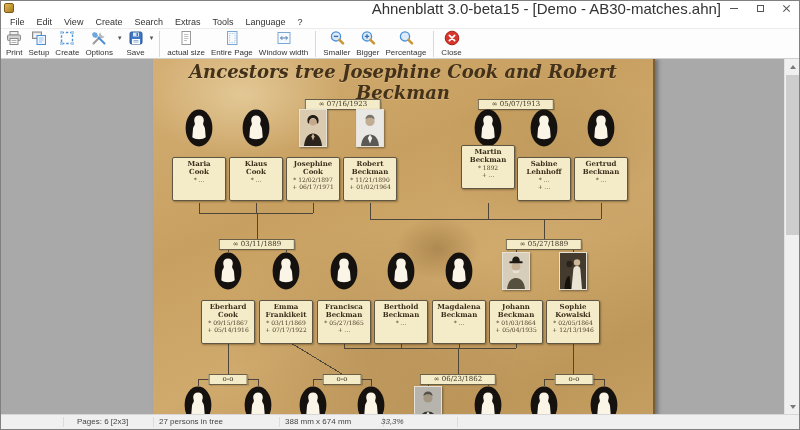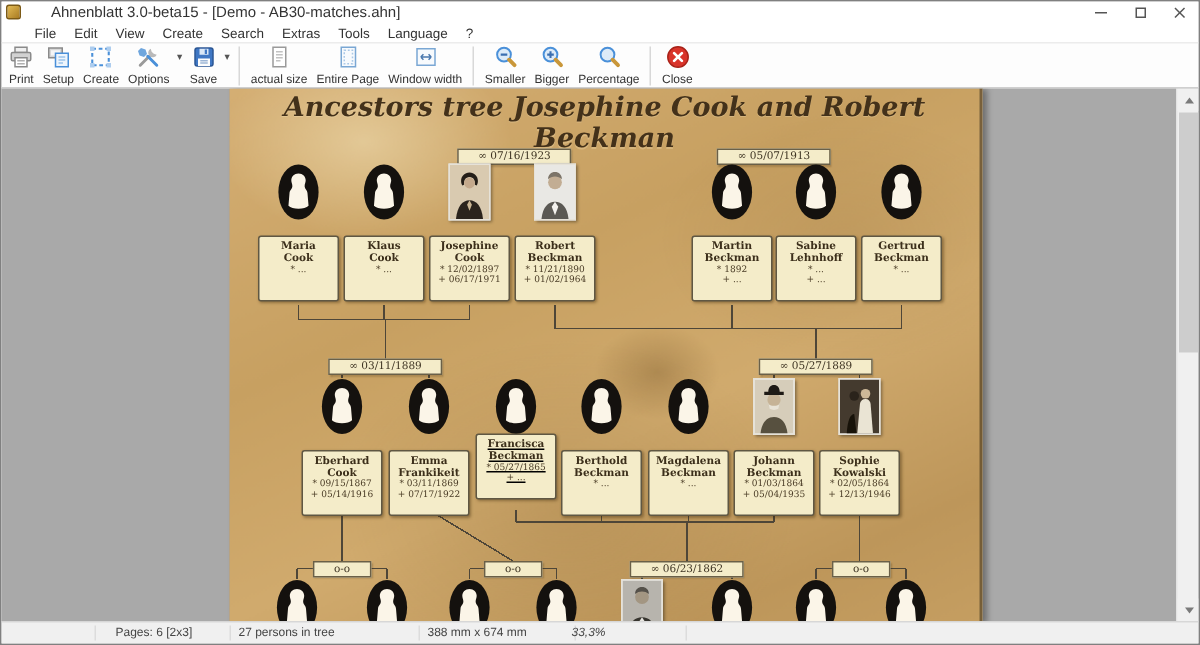--- a/index.html
+++ b/index.html
@@ -2,31 +2,31 @@
 <html><head>
 <meta charset="utf-8">
 <style>
   html,body{margin:0;padding:0;background:#d7d7d7;}
   #window{width:800px;height:430px;position:relative;background:#fff;border:1px solid #808080;
     box-sizing:border-box;overflow:hidden;font-family:"Liberation Sans",sans-serif;}
 
   
   .titlebar{height:14px;display:flex;align-items:center;padding-left:3px;background:#fff;}
   .app-icon{width:10px;height:10px;border-radius:2px;background:linear-gradient(135deg,#e3bb55,#a97b22);border:1px solid #7c5a16;box-sizing:border-box;}
-  .title-text{font-size:10px;color:#333;margin-left:20px;flex:1;white-space:nowrap;overflow:hidden;}
+  .title-text{font-size:15px;color:#333;margin-left:4px;flex:1;white-space:nowrap;overflow:hidden;text-align:right;}
   .win-controls{display:flex;height:100%;}
   .win-btn{width:26px;height:100%;display:flex;align-items:center;justify-content:center;}
   .g-min{width:8px;height:1px;background:#555;}
   .g-max{width:7px;height:7px;border:1px solid #555;box-sizing:border-box;}
   .g-close{position:relative;width:9px;height:9px;}
   .g-close::before,.g-close::after{content:"";position:absolute;left:4px;top:0;width:1px;height:9px;background:#555;}
   .g-close::before{transform:rotate(45deg);} .g-close::after{transform:rotate(-45deg);}
 
   
-  .menubar{height:13px;display:flex;align-items:center;background:#fff;font-size:9px;color:#333;padding-left:16px;}
+  .menubar{height:13px;display:flex;align-items:center;background:#fff;font-size:9px;color:#333;padding-left:3px;}
   .menu-item{padding:0 6px;white-space:nowrap;}
 
   
   .toolbar{height:31px;display:flex;align-items:center;background:#fdfdfd;border-top:1px solid #ececec;
     border-bottom:1px solid #cfcfcf;padding-left:2px;box-sizing:border-box;}
   .tb-btn{display:flex;flex-direction:column;align-items:center;padding:0 3px;height:28px;}
   .tb-ic{height:17px;display:flex;align-items:center;}
   .tb-ic svg{width:16px;height:16px;}
   .tb-lb{font-size:8px;color:#333;white-space:nowrap;margin-top:1px;}
   .tb-dd{font-size:7px;color:#555;height:17px;display:flex;align-items:center;padding:0 2px;margin-bottom:11px;}
@@ -333,21 +333,21 @@
           <div class="pcard" style="left: 190px; top: 98px;">
             <div class="pname">Robert
 Beckman</div>
             <div class="pdate">* 11/21/1890</div>
             <div class="pdate">+ 01/02/1964</div>
           </div>
           <div class="pimg sil" style="left: 321px; top: 50px;"><svg viewBox="0 0 28 38" width="28" height="38">
               <ellipse cx="14" cy="19" rx="13.4" ry="18.4" fill="#14110e"></ellipse>
               <path d="M14 6.6c2.9 0 4.8 2 4.8 4.6 0 1.5-.7 2.5-.7 3.9 0 1.6 1.7 2.4 1.9 4.7l.7 8.4c-2.4 2.6-11 2.6-13.4 0l.7-8.4c.2-2.3 1.9-3.1 1.9-4.7 0-1.4-.7-2.4-.7-3.9 0-2.6 1.9-4.6 4.8-4.6z" fill="#fbf5e8"></path>
             </svg></div>
-          <div class="pcard" style="left: 308px; top: 98px;">
+          <div class="pcard" style="left: 308px; top: 86px;">
             <div class="pname">Martin
 Beckman</div>
             <div class="pdate">* 1892</div>
             <div class="pdate">+ ...</div>
           </div>
           <div class="pimg sil" style="left: 377px; top: 50px;"><svg viewBox="0 0 28 38" width="28" height="38">
               <ellipse cx="14" cy="19" rx="13.4" ry="18.4" fill="#14110e"></ellipse>
               <path d="M14 6.6c2.9 0 4.8 2 4.8 4.6 0 1.5-.7 2.5-.7 3.9 0 1.6 1.7 2.4 1.9 4.7l.7 8.4c-2.4 2.6-11 2.6-13.4 0l.7-8.4c.2-2.3 1.9-3.1 1.9-4.7 0-1.4-.7-2.4-.7-3.9 0-2.6 1.9-4.6 4.8-4.6z" fill="#fbf5e8"></path>
             </svg></div>
           <div class="pcard" style="left: 364px; top: 98px;">
@@ -382,21 +382,21 @@
           <div class="pcard" style="left: 106px; top: 241px;">
             <div class="pname">Emma
 Frankikeit</div>
             <div class="pdate">* 03/11/1869</div>
             <div class="pdate">+ 07/17/1922</div>
           </div>
           <div class="pimg sil" style="left: 177px; top: 193px;"><svg viewBox="0 0 28 38" width="28" height="38">
               <ellipse cx="14" cy="19" rx="13.4" ry="18.4" fill="#14110e"></ellipse>
               <path d="M14 6.6c2.9 0 4.8 2 4.8 4.6 0 1.5-.7 2.5-.7 3.9 0 1.6 1.7 2.4 1.9 4.7l.7 8.4c-2.4 2.6-11 2.6-13.4 0l.7-8.4c.2-2.3 1.9-3.1 1.9-4.7 0-1.4-.7-2.4-.7-3.9 0-2.6 1.9-4.6 4.8-4.6z" fill="#fbf5e8"></path>
             </svg></div>
-          <div class="pcard" style="left: 164px; top: 230px; text-decoration: underline;">
+          <div class="pcard" style="left: 164px; top: 241px;">
             <div class="pname">Francisca
 Beckman</div>
             <div class="pdate">* 05/27/1865</div>
             <div class="pdate">+ ...</div>
           </div>
           <div class="pimg sil" style="left: 234px; top: 193px;"><svg viewBox="0 0 28 38" width="28" height="38">
               <ellipse cx="14" cy="19" rx="13.4" ry="18.4" fill="#14110e"></ellipse>
               <path d="M14 6.6c2.9 0 4.8 2 4.8 4.6 0 1.5-.7 2.5-.7 3.9 0 1.6 1.7 2.4 1.9 4.7l.7 8.4c-2.4 2.6-11 2.6-13.4 0l.7-8.4c.2-2.3 1.9-3.1 1.9-4.7 0-1.4-.7-2.4-.7-3.9 0-2.6 1.9-4.6 4.8-4.6z" fill="#fbf5e8"></path>
             </svg></div>
           <div class="pcard" style="left: 221px; top: 241px;">

